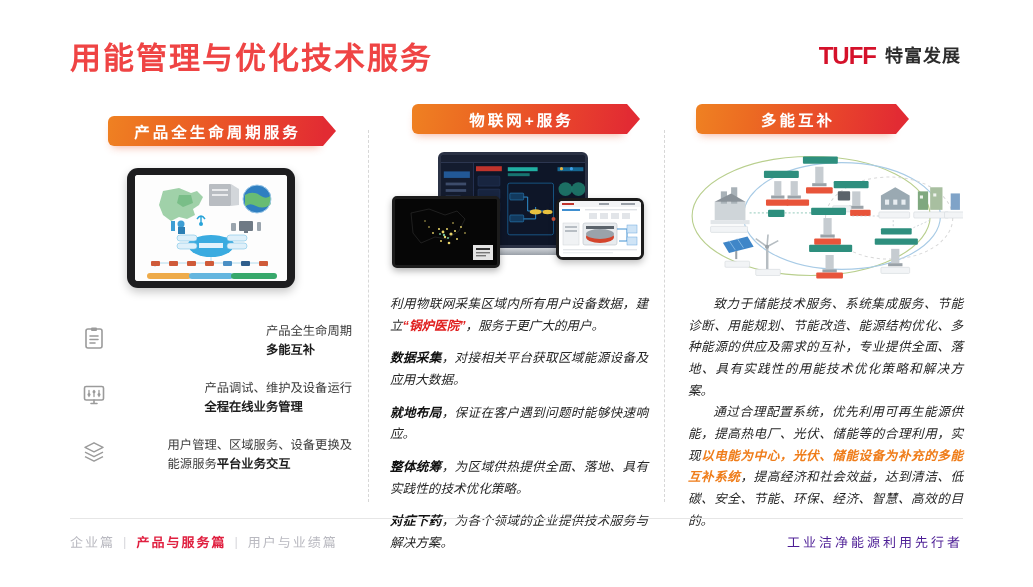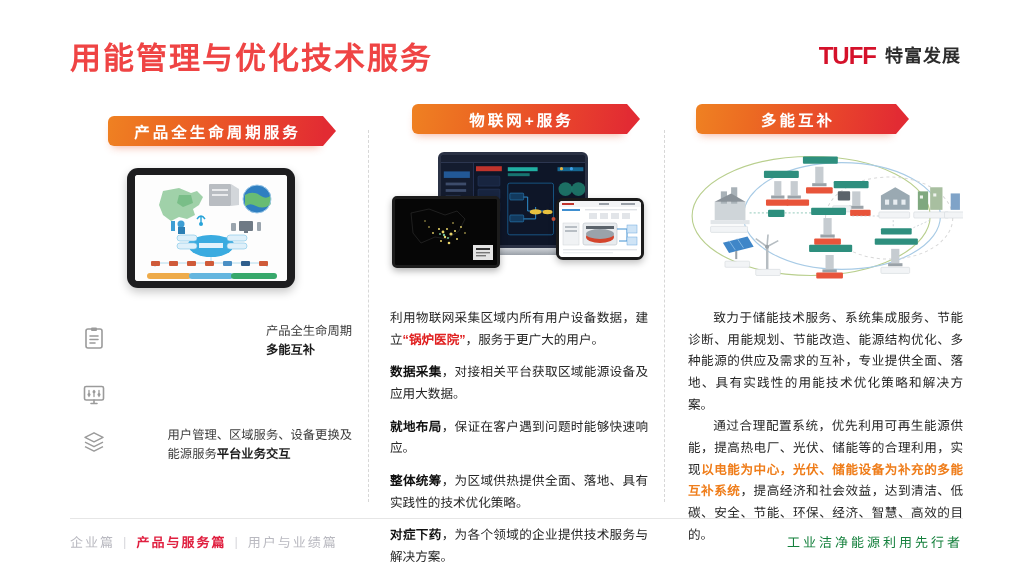--- a/index.html
+++ b/index.html
@@ -118,41 +118,41 @@
   .netart{height:136px;position:relative;}
 
   
   .feature-list{margin-top:26px;padding-left:12px;}
   .feature{display:flex;align-items:flex-start;gap:30px;margin-bottom:19px;justify-content:space-between;}
   .feature-icon{width:24px;height:24px;flex:0 0 24px;margin-top:4px;}
   .feature-text{font-size:12.3px;line-height:1.55;color:#3c3c3c;}
   .feature-text .b{font-weight:bold;color:#1c1c1c;}
 
   
-  .copy{font-size:12.6px;line-height:1.72;color:#262626;margin-top:24px;}
+  .copy{font-size:12.6px;line-height:1.72;color:#262626;margin-top:10px;font-style:italic;}
   .copy p{margin:0 0 11px 0;text-align:justify;}
   .copy .lead{font-weight:bold;color:#101010;}
   .red{color:#e02020;font-weight:bold;}
   .orange{color:#ef7d1a;font-weight:bold;}
   .indent{text-indent:2em;}
   .col-3 .copy p{margin-bottom:0;}
 
   
   .footer-rule{
     position:absolute;left:70px;right:70px;top:518px;height:1px;background:#e6e6e6;
   }
   .footer{
     position:absolute;left:70px;right:70px;top:532px;
     display:flex;justify-content:space-between;align-items:center;
     font-size:13px;letter-spacing:2px;
   }
   .crumbs{display:flex;align-items:center;gap:8px;color:#b9b9c0;}
   .crumb-active{color:#e02040;font-weight:bold;}
   .crumb-sep{color:#d8d8dd;}
-  .tagline{color:#15803d;letter-spacing:3px;}
+  .tagline{color:#4c1d95;letter-spacing:3px;}
 </style>
 </head>
 <body>
 
 <div class="slide">
 
   <div class="page-title">用能管理与优化技术服务</div>
   <div class="logo">
     <span class="logo-mark">TUFF</span>
     <span class="logo-cn">特富发展</span>
@@ -244,20 +244,24 @@
         <div class="feature">
           <span class="feature-icon">
             <svg viewBox="0 0 24 24" width="24" height="24" fill="none" stroke="#9b9b9b" stroke-width="1.6">
               <rect x="2.5" y="3.5" width="19" height="13.5" rx="1.6"></rect>
               <path d="M9 20.5h6M12 17v3.5" stroke-linecap="round"></path>
               <path d="M7 7.5v6M12 7.5v6M17 7.5v6" stroke-linecap="round" stroke-width="1.3"></path>
               <circle cx="7" cy="11.5" r="1.5" fill="#9b9b9b" stroke="none"></circle>
               <circle cx="12" cy="8.8" r="1.5" fill="#9b9b9b" stroke="none"></circle>
               <circle cx="17" cy="11.5" r="1.5" fill="#9b9b9b" stroke="none"></circle>
             </svg>
+          </span>
+          <span class="feature-text">
+            <span>产品调试、维护及设备运行</span><br>
+            <span class="b">全程在线业务管理</span>
           </span>
         </div>
 
 
         <div class="feature">
           <span class="feature-icon">
             <svg viewBox="0 0 24 24" width="24" height="24" fill="none" stroke="#9b9b9b" stroke-width="1.5" stroke-linejoin="round">
               <path d="M12 2.8 21 7.3 12 11.8 3 7.3z"></path>
               <path d="M3 12.2 12 16.7 21 12.2"></path>
               <path d="M3 16.6 12 21.1 21 16.6"></path>

